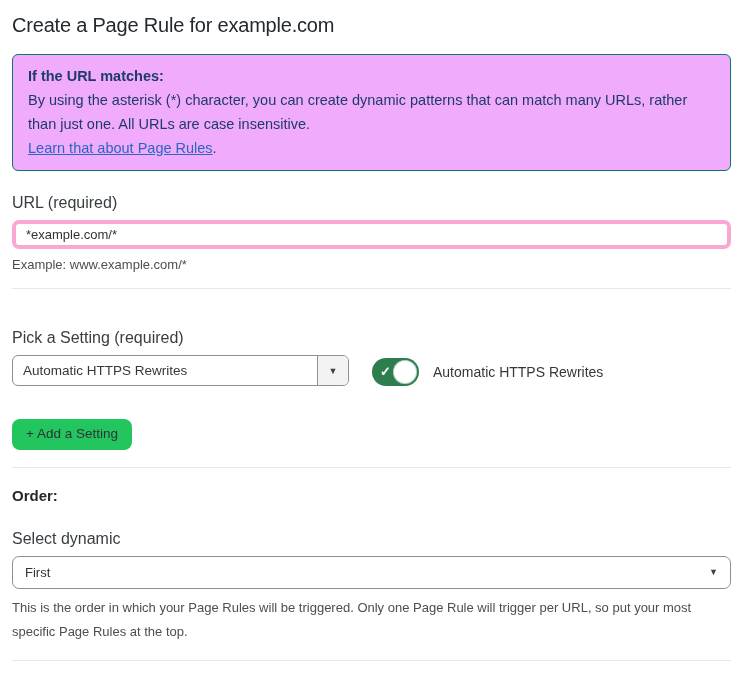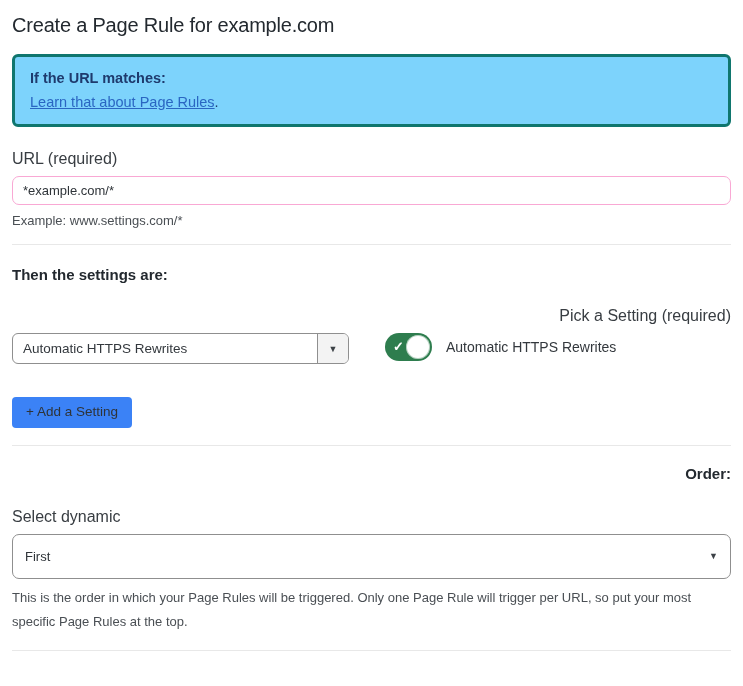--- a/index.html
+++ b/index.html
@@ -13,41 +13,41 @@
   }
   .page { padding: 0 12px; }
 
   .page-title {
     font-size: 20px; font-weight: 400; color: #23292f;
     letter-spacing: -0.2px;
     margin: 14px 0 17px 0;
   }
 
   .info-box {
-    background: #7dd3fc;
-    border: 3px solid #0f766e;
+    background: #f0abfc;
+    border: 1px solid #0f766e;
     border-radius: 6px;
     padding: 9px 15px 10px 15px;
     font-size: 14.5px;
     line-height: 24px;
     color: #1e3a6d;
     margin-bottom: 23px;
   }
   .info-box .info-heading { font-weight: 700; }
   .info-box a.info-link {
     color: #2a66c2; text-decoration: underline; cursor: pointer;
   }
 
   .field-label {
     font-size: 16px; color: #383d42; margin-bottom: 8px;
   }
 
   .text-input {
     width: 100%; height: 29px;
-    border: 1px solid #f9a8d4; border-radius: 7px;
+    border: 4px solid #f9a8d4; border-radius: 7px;
     background: #fff;
     padding: 0 10px;
     font-family: "Liberation Sans", sans-serif;
     font-size: 13px; color: #2f3439;
     outline: none;
   }
 
   .helper-text {
     font-size: 13px; color: #4a4f54; margin-top: 8px;
   }
@@ -58,28 +58,27 @@
   }
   .divider-1 { margin-top: 16px; }
   .divider-2 { margin-top: 17px; }
   .divider-3 { margin-top: 16px; }
 
   .section-heading {
     font-size: 15px; font-weight: 700; color: #23292f;
     margin: 0;
   }
   .settings-heading { padding-top: 21px; }
-  .order-heading { padding-top: 19px; text-align: right; }
-
-  .picker-label { margin-top: 24px; text-align: right; }
+  .order-heading { padding-top: 19px; }
+
+  .picker-label { margin-top: 40px; }
 
   .settings-row {
-    display: flex; align-items: flex-start;
+    display: flex; align-items: flex-end;
     margin-top: 0;
-    gap: 13px;
   }
 
   .dropdown {
     width: 337px; height: 31px;
     border: 1px solid #8f8f8f; border-radius: 6px;
     background: #fff;
     display: flex; align-items: stretch;
     overflow: hidden;
     cursor: pointer;
   }
@@ -126,29 +125,29 @@
   }
 
   .btn {
     font-family: "Liberation Sans", sans-serif;
     border: none; border-radius: 4px;
     font-size: 13.5px;
     padding: 8px 14px;
     cursor: pointer;
     line-height: 1.1;
   }
-  .btn-gray { background: #3b82f6; color: #2e3338; }
+  .btn-gray { background: #22c55e; color: #2e3338; border-radius: 8px; }
 
   .add-setting-btn { margin-top: 33px; }
 
   .order-select-label { margin-top: 26px; }
 
   .select-box {
     margin-top: 7px;
-    width: 100%; height: 45px;
+    width: 100%; height: 33px;
     border: 1px solid #8f8f8f; border-radius: 7px;
     background: #fff;
     display: flex; align-items: center; justify-content: space-between;
     padding: 0 12px;
     font-size: 13px; color: #2f3439;
     cursor: pointer;
   }
   .select-arrow { font-size: 9px; color: #3c4146; }
 
   .order-helper {
@@ -159,30 +158,30 @@
 </style>
 </head>
 <body>
 
 <div class="page">
 
   <h1 class="page-title">Create a Page Rule for example.com</h1>
 
   <div class="info-box">
     <div class="info-heading">If the URL matches:</div>
+    <div class="info-body">By using the asterisk (*) character, you can create dynamic patterns that can match many URLs, rather than just one. All URLs are case insensitive.</div>
     <div><a class="info-link">Learn that about Page Rules</a><span>.</span></div>
   </div>
 
   <div class="field-label">URL (required)</div>
   <input class="text-input" type="text" value="*example.com/*" style="">
-  <div class="helper-text">Example: www.settings.com/*</div>
+  <div class="helper-text">Example: www.example.com/*</div>
 
   <hr class="divider divider-1">
 
-  <div class="section-heading settings-heading">Then the settings are:</div>
 
   <div class="field-label picker-label">Pick a Setting (required)</div>
 
   <div class="settings-row">
     <div class="dropdown">
       <div class="dropdown-value">Automatic HTTPS Rewrites</div>
       <div class="dropdown-arrow-btn">
           <span>▼</span>
         </div>
     </div>

